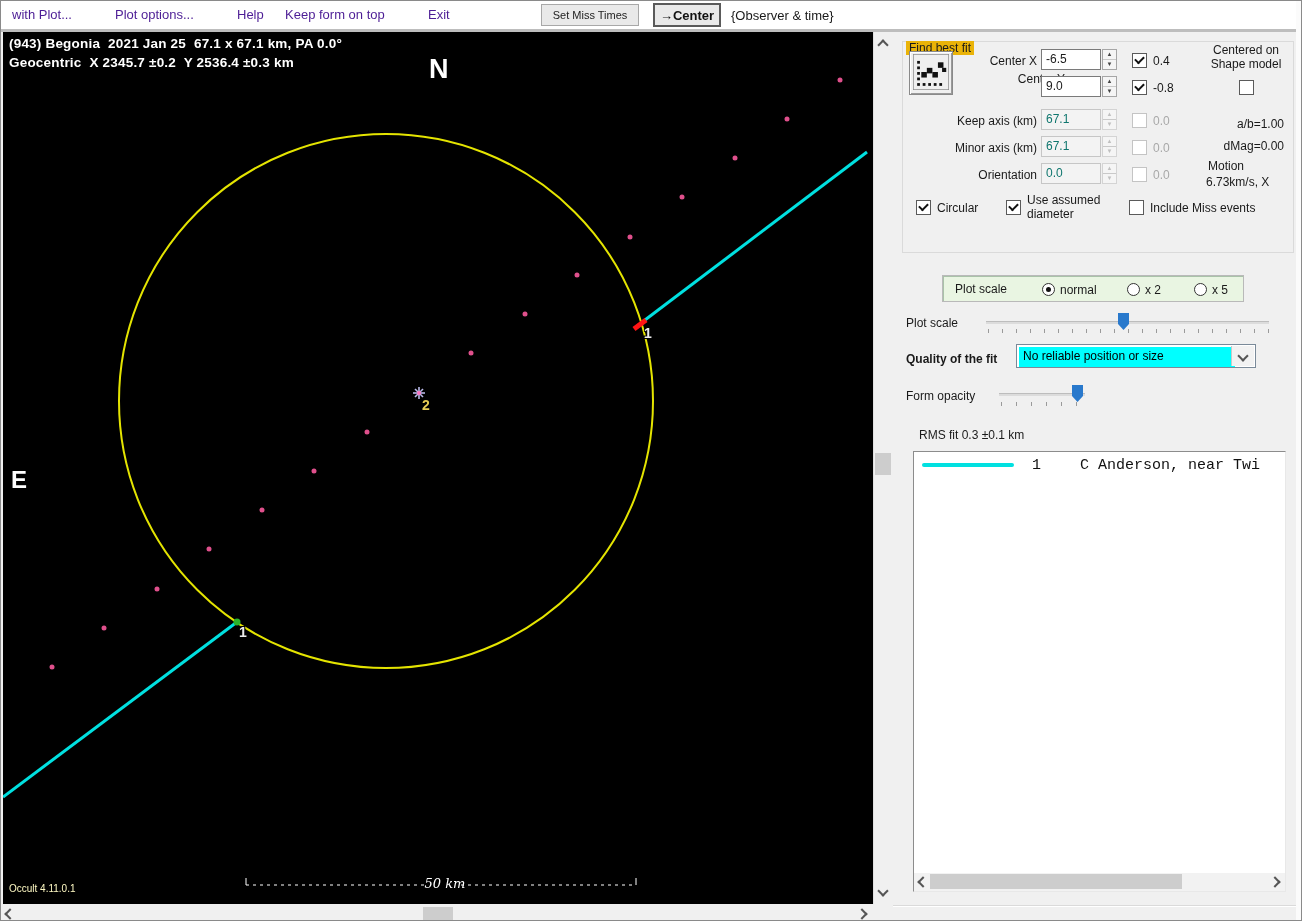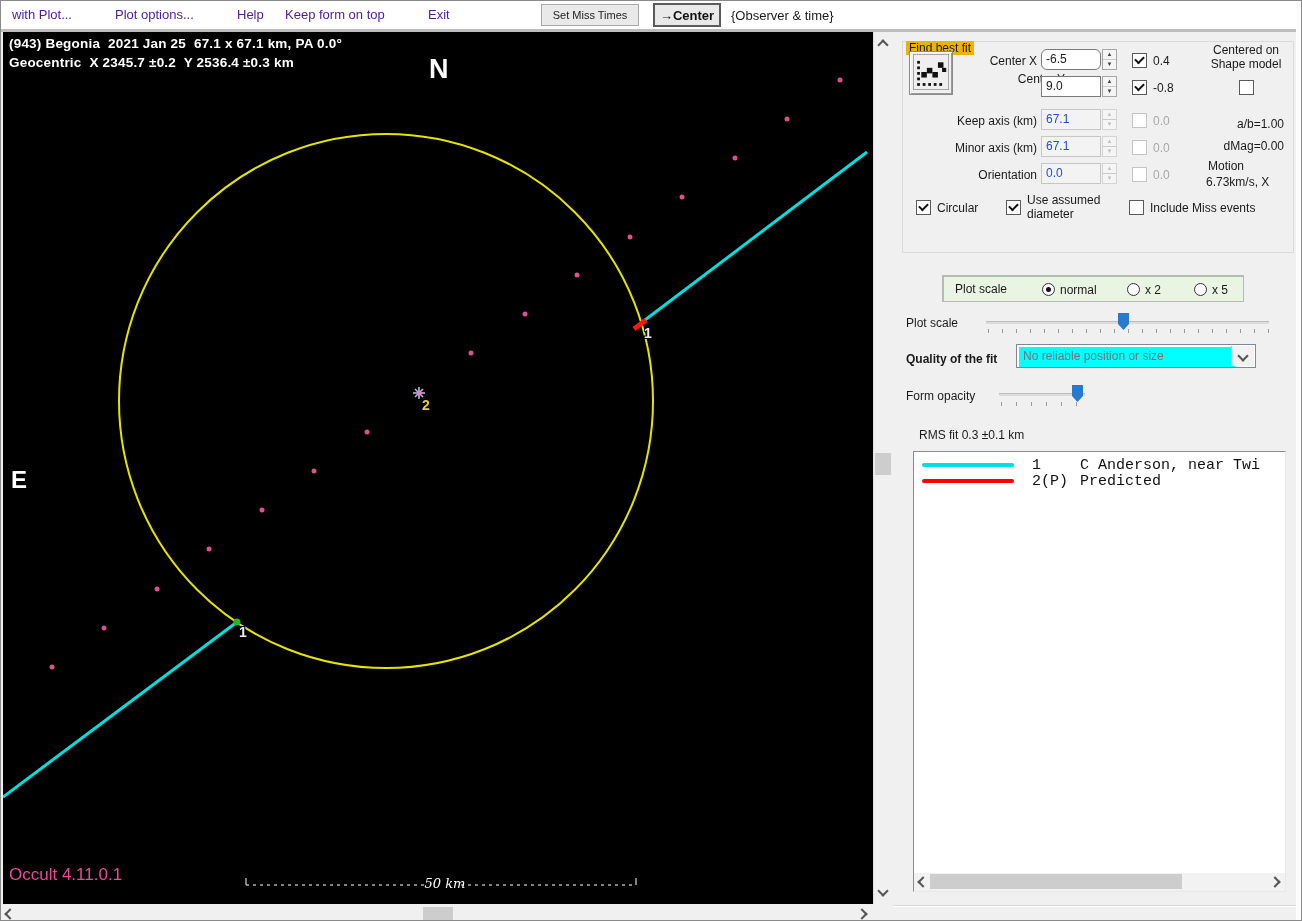--- a/index.html
+++ b/index.html
@@ -16,21 +16,21 @@
   .observer{position:absolute;left:730px;top:7px;font-size:13px;color:#1a1a1a;}
   
   .plot{position:absolute;left:2px;top:31px;width:870px;height:872px;background:#000;}
   .plot svg{position:absolute;left:0;top:0;}
   #plot-labels{position:absolute;left:0;top:0;width:100%;height:100%;pointer-events:none;}
   .ptitle{position:absolute;left:6px;color:#fff;font-size:13.5px;font-weight:bold;white-space:pre;letter-spacing:.2px;}
   .ptitle.l1{top:4px;}
   .ptitle.l2{top:23px;}
   .north{position:absolute;left:426px;top:22px;color:#fff;font-size:27px;font-weight:bold;}
   .east{position:absolute;left:8px;top:434px;color:#fff;font-size:24px;font-weight:bold;}
-  .version{position:absolute;left:6px;top:833px;color:#ec4899;font-size:17px;}
+  .version{position:absolute;left:6px;top:851px;color:#fef9c3;font-size:10px;}
   .scalelabel{position:absolute;left:404px;top:844px;width:76px;text-align:center;color:#fff;
     font-family:"DejaVu Serif",serif;font-style:italic;font-size:13px;}
   .marker-label{position:absolute;color:#ececec;font-size:14px;font-weight:bold;
     text-shadow:1px 1px 0 #000,-1px -1px 0 #000,1px -1px 0 #000,-1px 1px 0 #000;}
   .star-label{color:#e6cc55;}
   
   .vscroll{position:absolute;left:872px;top:31px;width:18px;height:872px;background:#f0f0f0;border-left:1px solid #e0e0e0;}
   .hscroll{position:absolute;left:0;top:904px;width:872px;height:17px;background:#f0f0f0;}
   .sb-thumb{position:absolute;background:#cdcdcd;}
   .chev{display:inline-block;width:6px;height:6px;border-right:2px solid #555;border-bottom:2px solid #555;}
@@ -42,21 +42,21 @@
   
   .panel{position:absolute;left:892px;top:31px;width:410px;height:890px;background:#f0f0f0;font-size:12px;color:#1a1a1a;}
   .rightstrip{position:absolute;left:1295px;top:0;width:7px;height:921px;background:#fbfbfb;}
   .p{position:absolute;white-space:nowrap;}
   .groupbox{position:absolute;left:9px;top:9px;width:392px;height:212px;border:1px solid #dadada;box-sizing:border-box;}
   .grouplabel{position:absolute;left:13px;top:9px;background:#eab308;padding:0 3px;font-size:12px;}
   .fbf-btn{position:absolute;left:16px;top:19px;width:44px;height:44px;background:#f0f0f0;
     border:1px solid #8a8a8a;box-shadow:inset 1px 1px 0 #ffffff, inset -1px -1px 0 #9a9a9a;padding:2px;box-sizing:border-box;}
   .tb{position:absolute;width:60px;height:21px;box-sizing:border-box;border:1px solid #7a7a7a;background:#fff;
     font-size:12px;padding:2px 0 0 4px;}
-  .tb.dis{border-color:#c6c6c6;background:#f3f3f3;color:#1d4ed8;}
+  .tb.dis{border-color:#c6c6c6;background:#f3f3f3;color:#0f766e;}
   .spin{position:absolute;width:15px;height:21px;border:1px solid #a6a6a6;background:#f5f5f5;box-sizing:border-box;}
   .spin span{display:block;height:9px;font-size:6px;line-height:9px;text-align:center;color:#444;}
   .spin span:first-child{border-bottom:1px solid #c9c9c9;}
   .spin.dis{border-color:#d4d4d4;}
   .spin.dis span{color:#c0c0c0;}
   .cb{position:absolute;width:13px;height:13px;border:1px solid #5a5a5a;background:#fff;box-sizing:content-box;}
   .cb.checked::after{content:"";position:absolute;left:2px;top:2px;width:7px;height:4px;
     border-left:2px solid #111;border-bottom:2px solid #111;transform:rotate(-45deg);}
   .cb.dis{border-color:#c4c4c4;}
   .lbl{position:absolute;font-size:12px;white-space:nowrap;}
@@ -68,21 +68,21 @@
   .radio{position:absolute;width:13px;height:13px;border:1.5px solid #333;border-radius:50%;background:#fff;box-sizing:border-box;}
   .radio.sel::after{content:"";position:absolute;left:2.5px;top:2.5px;width:5px;height:5px;border-radius:50%;background:#111;}
   .rlbl{position:absolute;font-size:11px;white-space:nowrap;}
   .track{position:absolute;height:2px;background:#dcdcdc;border-top:1px solid #bdbdbd;}
   .ticks{position:absolute;height:4px;background-image:repeating-linear-gradient(90deg,#9a9a9a 0,#9a9a9a 1px,transparent 1px,transparent 14px);}
   .ticks.fine{background-image:repeating-linear-gradient(90deg,#9a9a9a 0,#9a9a9a 1px,transparent 1px,transparent 15px);}
   .thumb{position:absolute;width:11px;height:17px;background:#2979cc;
     clip-path:polygon(0 0,100% 0,100% 65%,50% 100%,0 65%);}
   .combo{position:absolute;left:123px;top:312px;width:240px;height:24px;border:1px solid #7a8a99;background:#fff;box-sizing:border-box;}
   .combo-text{position:absolute;left:2px;top:2px;width:212px;height:18px;background:#00ffff;
-    font-size:12px;padding:2px 0 0 4px;box-sizing:content-box;color:#737373;white-space:nowrap;overflow:hidden;}
+    font-size:12px;padding:2px 0 0 4px;box-sizing:content-box;color:#000000;white-space:nowrap;overflow:hidden;}
   .combo-btn{position:absolute;right:1px;top:1px;width:22px;height:20px;background:#f2f2f2;
     border-left:1px solid #c8c8c8;display:flex;align-items:center;justify-content:center;}
   .listbox{position:absolute;left:20px;top:419px;width:373px;height:441px;background:#fff;
     border:1px solid #8c8c8c;border-right-color:#e8e8e8;border-bottom-color:#e8e8e8;box-sizing:border-box;overflow:hidden;}
   .legend-row{position:relative;height:16px;font-family:"Liberation Mono",monospace;font-size:15px;color:#111;white-space:nowrap;}
   .legend-rows{position:absolute;left:0;top:5px;width:100%;}
   .lg-line{position:absolute;left:8px;top:6px;width:92px;height:4px;border-radius:2px;}
   .lg-id{position:absolute;left:118px;top:0;}
   .lg-name{position:absolute;left:166px;top:0;}
   .lb-hscroll{position:absolute;left:0px;bottom:0px;width:371px;height:18px;background:#f2f2f2;}
@@ -193,21 +193,21 @@
           <rect x="6" y="13" width="4" height="4"></rect>
             <rect x="10" y="10" width="4" height="4"></rect>
           <rect x="14" y="13" width="4" height="4"></rect>
             <rect x="18" y="6" width="4" height="4"></rect>
           <rect x="21" y="10" width="3" height="3"></rect>
         </g>
       </svg>
     </button>
 
     <div class="p lbl rlabel" style="left:58px;top:22px;width:86px;">Center X</div>
-    <div class="tb" style="left:148px;top:17px;border-radius:6px;">-6.5</div>
+    <div class="tb" style="left:148px;top:17px;">-6.5</div>
     <div class="spin" style="left:209px;top:17px;">
         <span>▲</span>
         <span>▼</span>
       </div>
     <span class="cb checked" style="left:239px;top:21px;"></span>
     <div class="p lbl" style="left:260px;top:22px;">0.4</div>
 
     <div class="p lbl rlabel" style="left:58px;top:40px;width:86px;margin-left:28px;">Center Y</div>
     <div class="tb" style="left:148px;top:44px;">9.0</div>
     <div class="spin" style="left:209px;top:44px;">
@@ -288,25 +288,20 @@
     <div class="thumb" style="left:179px;top:353px;"></div>
 
     <div class="p lbl" style="left:26px;top:396px;">RMS fit 0.3 ±0.1 km</div>
 
     <div class="listbox">
       <div class="legend-rows" id="legend-rows">
           <div class="legend-row">
             <span class="lg-line" style="background: rgb(0, 224, 224);"></span>
             <span class="lg-id">1</span>
             <span class="lg-name">C Anderson, near Twi</span>
-          </div>
-          <div class="legend-row">
-            <span class="lg-line" style="background: rgb(255, 0, 0);"></span>
-            <span class="lg-id">2(P)</span>
-            <span class="lg-name">Predicted</span>
           </div>
         </div>
       <div class="lb-hscroll">
         <div class="sb-arrow" style="left:2px;top:2px;">
             <span class="chev left"></span>
           </div>
         <div class="sb-thumb" style="left:16px;top:1px;width:252px;height:15px;"></div>
         <div class="sb-arrow" style="left:354px;top:2px;">
             <span class="chev right"></span>
           </div>

